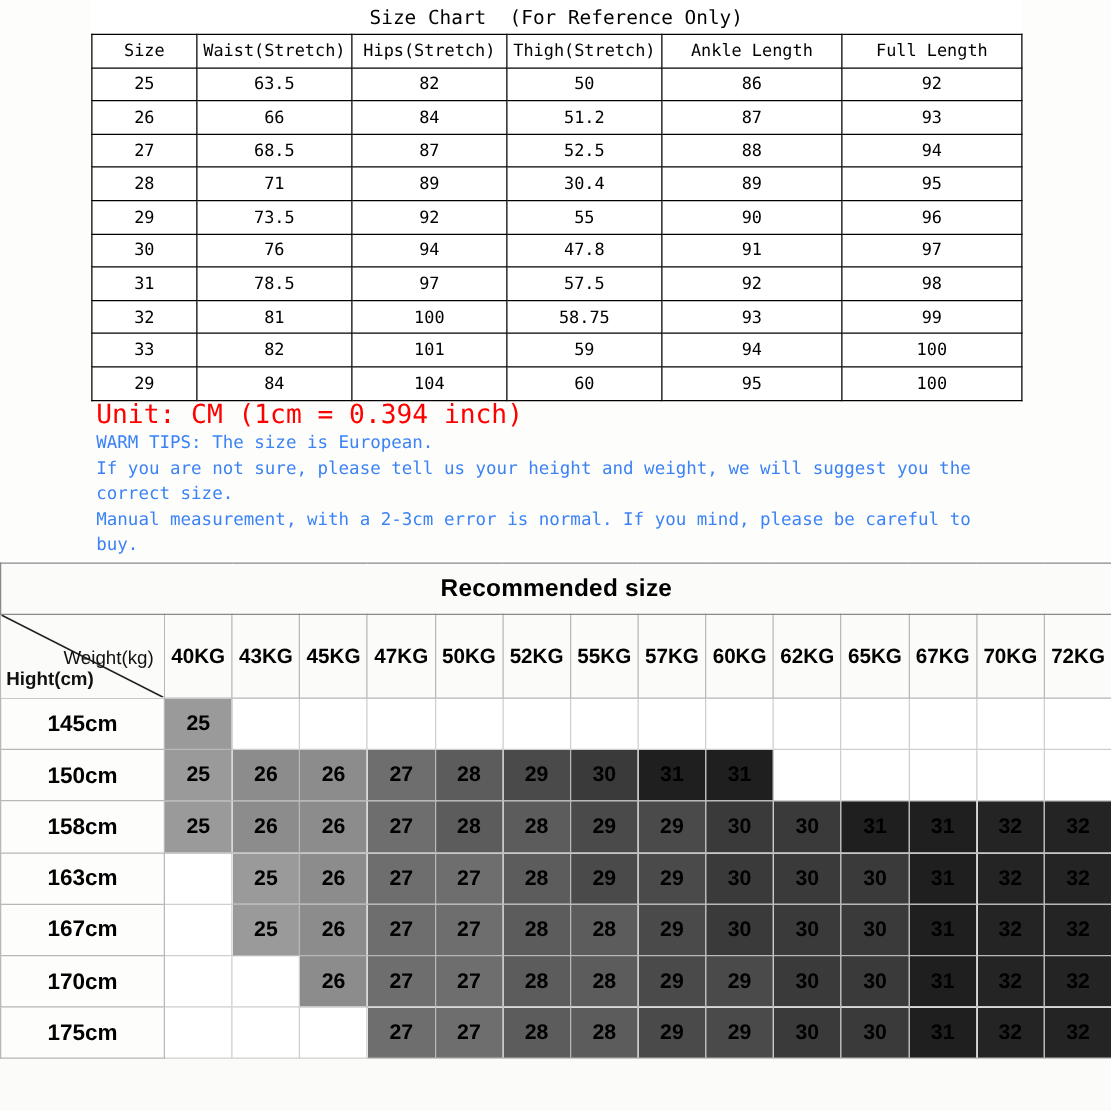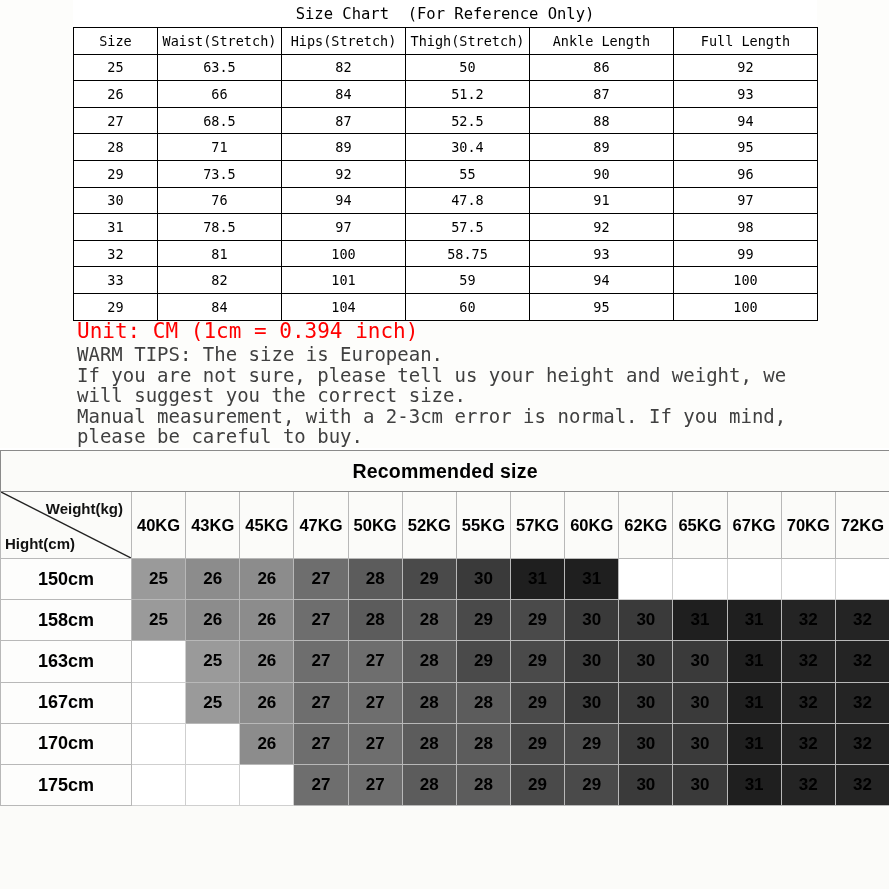--- a/index.html
+++ b/index.html
@@ -83,23 +83,23 @@
     color: #000;
   }
   .unit-line {
     color: #ff0000;
     font-size: 21px;
     line-height: 26px;
     white-space: pre;
     padding-left: 4px;
   }
   .note-line {
-    font-size: 19px;
+    font-size: 14px;
     line-height: 20.5px;
-    color: #404040;
+    color: #3b82f6;
     padding-left: 4px;
     white-space: pre-wrap;
   }
 
   
   #bottom-panel {
     position: absolute;
     left: 0;
     top: 450px;
     width: 889px;
@@ -138,23 +138,23 @@
     padding: 0;
   }
   .corner-cell .diag {
     position: absolute;
     left: 0; top: 0;
     width: 100%; height: 100%;
   }
   .corner-cell .w-lbl {
     position: absolute;
     right: 8px;
-    top: 8px;
+    top: 26px;
     font-size: 15px;
-    font-weight: bold;
+    font-weight: normal;
     color: #111;
     text-align: center;
   }
   .corner-cell .h-lbl {
     position: absolute;
     left: 4px;
     bottom: 6px;
     font-size: 15px;
     font-weight: bold;
     color: #111;
@@ -350,20 +350,37 @@
             <td class="kg-head">60KG</td>
             <td class="kg-head">62KG</td>
             <td class="kg-head">65KG</td>
             <td class="kg-head">67KG</td>
             <td class="kg-head">70KG</td>
             <td class="kg-head">72KG</td>
           </tr>
       </thead>
       <tbody id="rec-body">
           <tr>
+            <td class="h-cell">145cm</td>
+            <td class="v-cell" style="background: rgb(154, 154, 154);">25</td>
+            <td class="v-cell empty" style="background: rgb(255, 255, 255);"></td>
+            <td class="v-cell empty" style="background: rgb(255, 255, 255);"></td>
+            <td class="v-cell empty" style="background: rgb(255, 255, 255);"></td>
+            <td class="v-cell empty" style="background: rgb(255, 255, 255);"></td>
+            <td class="v-cell empty" style="background: rgb(255, 255, 255);"></td>
+            <td class="v-cell empty" style="background: rgb(255, 255, 255);"></td>
+            <td class="v-cell empty" style="background: rgb(255, 255, 255);"></td>
+            <td class="v-cell empty" style="background: rgb(255, 255, 255);"></td>
+            <td class="v-cell empty" style="background: rgb(255, 255, 255);"></td>
+            <td class="v-cell empty" style="background: rgb(255, 255, 255);"></td>
+            <td class="v-cell empty" style="background: rgb(255, 255, 255);"></td>
+            <td class="v-cell empty" style="background: rgb(255, 255, 255);"></td>
+            <td class="v-cell empty" style="background: rgb(255, 255, 255);"></td>
+          </tr>
+          <tr>
             <td class="h-cell">150cm</td>
             <td class="v-cell" style="background: rgb(154, 154, 154);">25</td>
             <td class="v-cell" style="background: rgb(140, 140, 140);">26</td>
             <td class="v-cell" style="background: rgb(140, 140, 140);">26</td>
             <td class="v-cell" style="background: rgb(110, 110, 110);">27</td>
             <td class="v-cell" style="background: rgb(92, 92, 92);">28</td>
             <td class="v-cell" style="background: rgb(74, 74, 74);">29</td>
             <td class="v-cell" style="background: rgb(58, 58, 58);">30</td>
             <td class="v-cell" style="background: rgb(31, 31, 31);">31</td>
             <td class="v-cell" style="background: rgb(31, 31, 31);">31</td>

